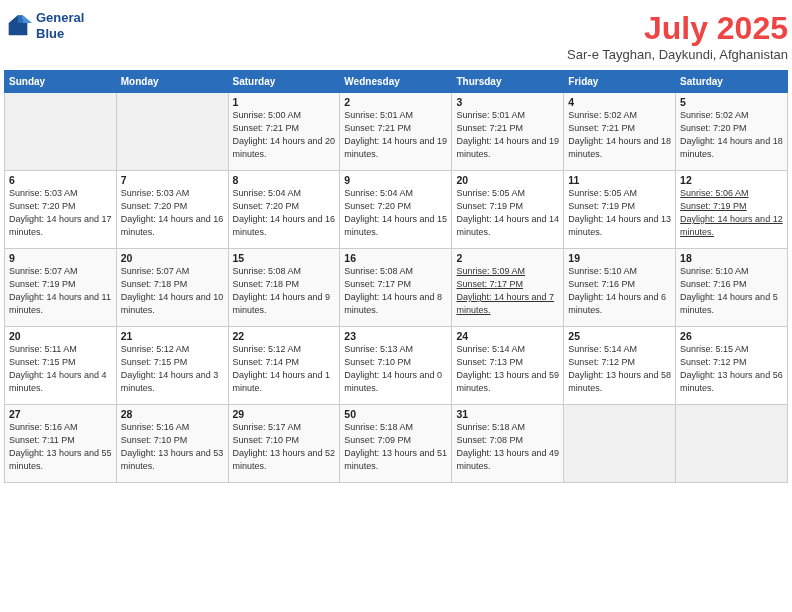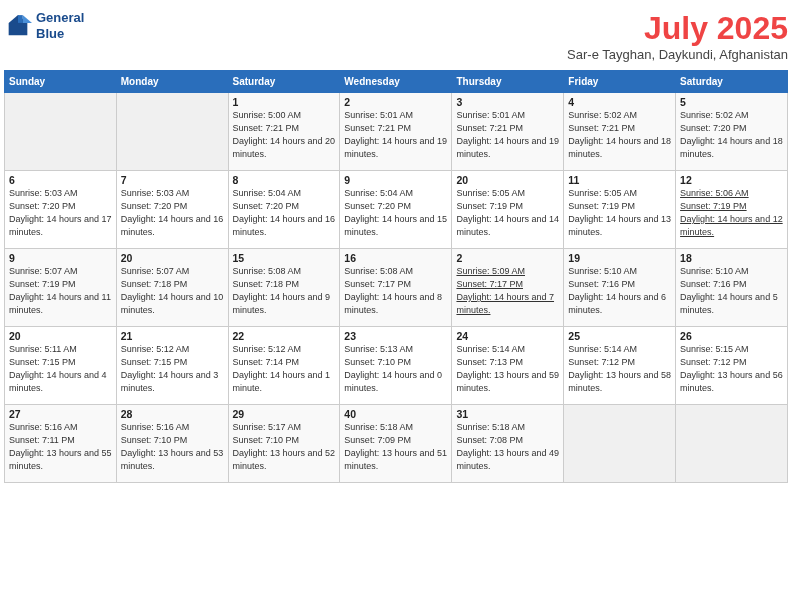--- a/index.html
+++ b/index.html
@@ -304,21 +304,21 @@
 Sunset: 7:10 PM
 Daylight: 13 hours and 53 minutes.</div>
           </td>
           <td>
             <div class="day-num">29</div>
             <div class="day-info" style="white-space: pre-line;">Sunrise: 5:17 AM
 Sunset: 7:10 PM
 Daylight: 13 hours and 52 minutes.</div>
           </td>
           <td>
-            <div class="day-num">40</div>
+            <div class="day-num">50</div>
             <div class="day-info" style="white-space: pre-line;">Sunrise: 5:18 AM
 Sunset: 7:09 PM
 Daylight: 13 hours and 51 minutes.</div>
           </td>
           <td>
             <div class="day-num">31</div>
             <div class="day-info" style="white-space: pre-line;">Sunrise: 5:18 AM
 Sunset: 7:08 PM
 Daylight: 13 hours and 49 minutes.</div>
           </td>

